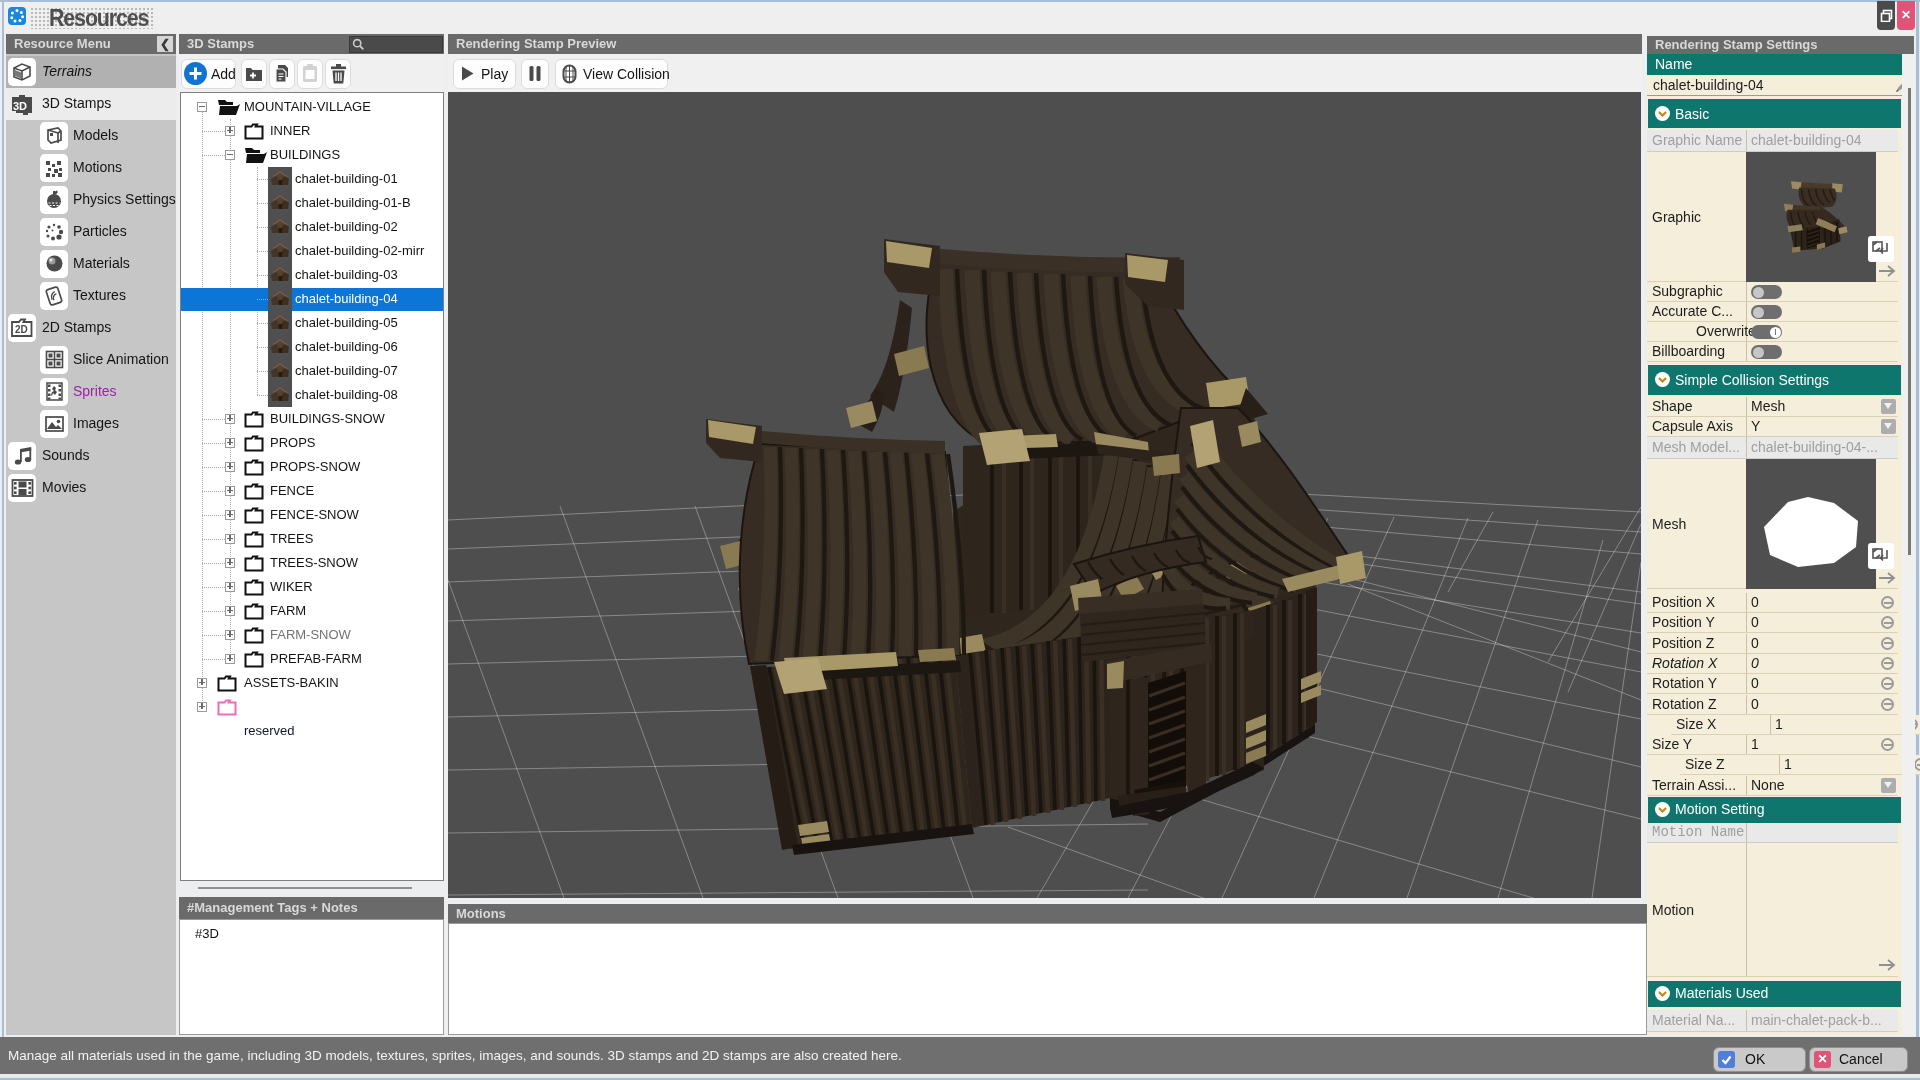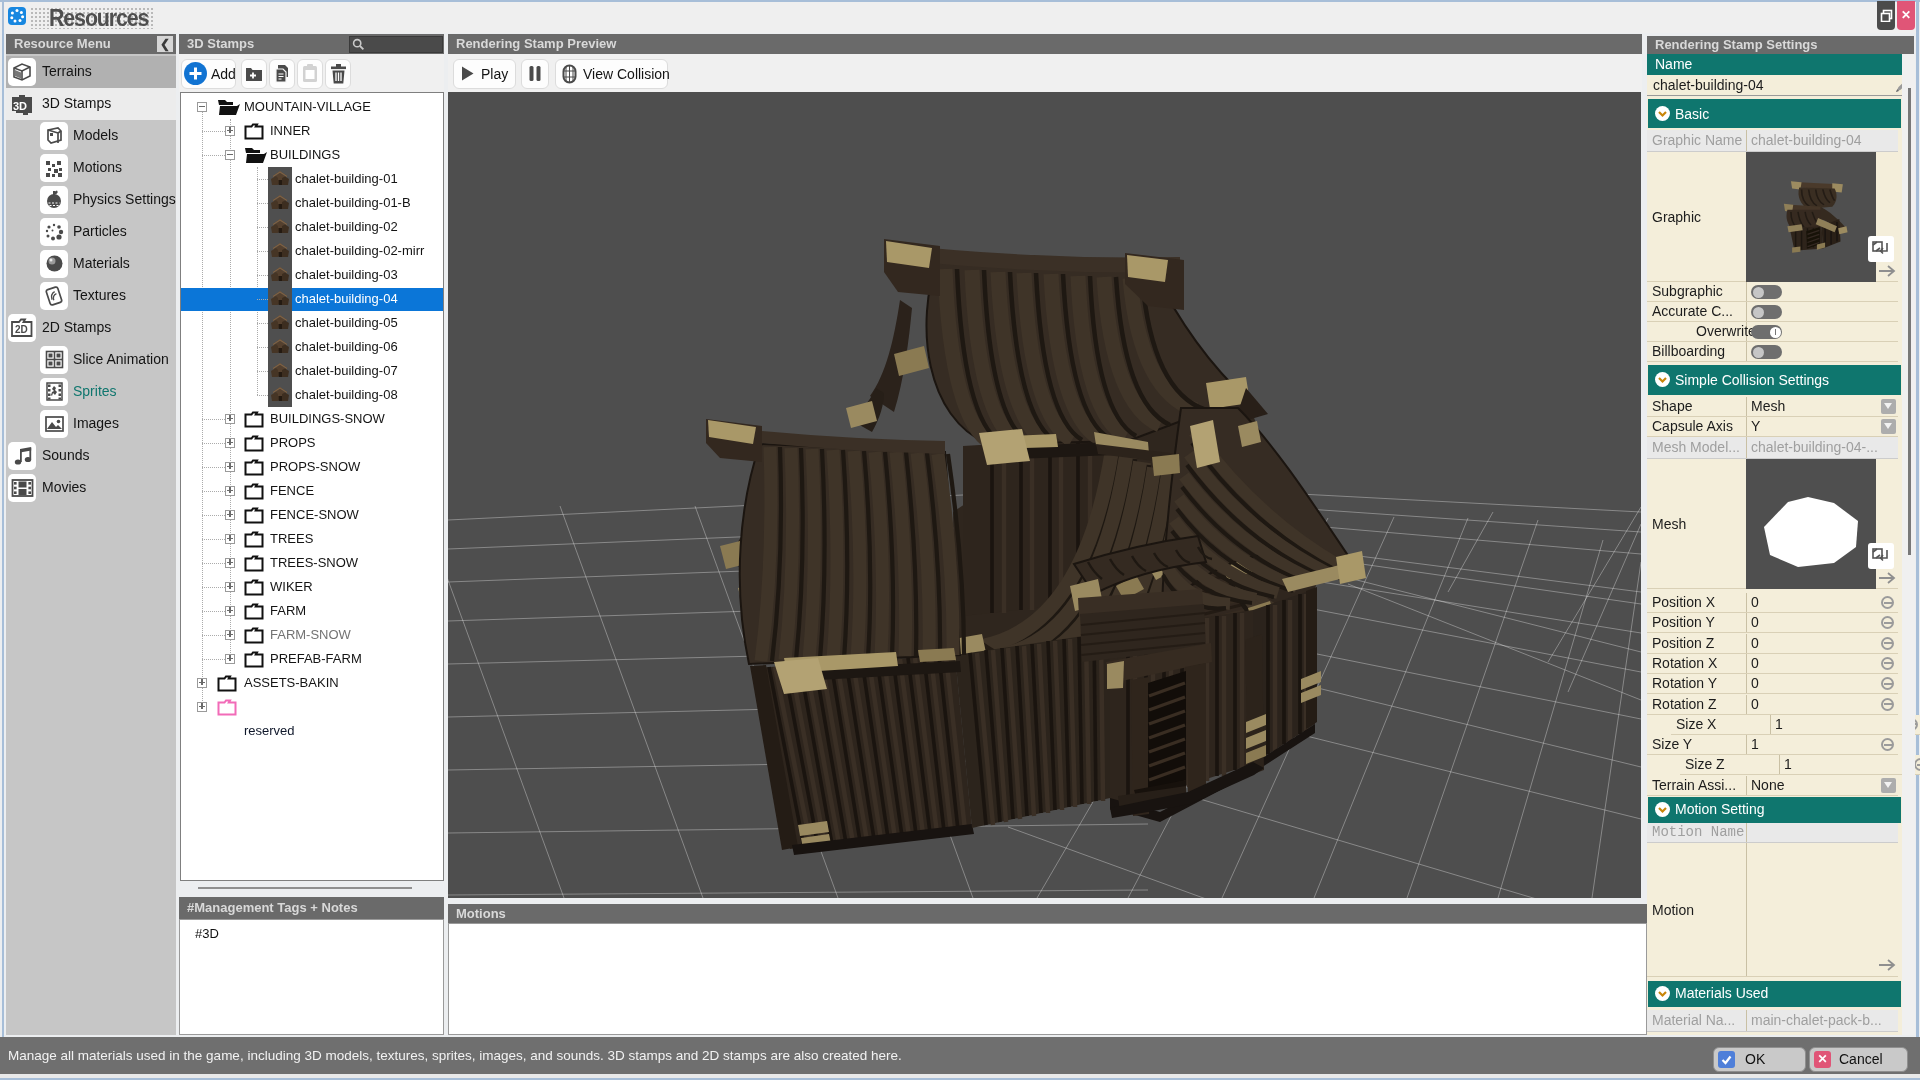--- a/index.html
+++ b/index.html
@@ -63,21 +63,21 @@
 
 <div class="ibox" style="left:8px;top:58px;width:28px;height:28px;"></div>
 <svg class="abs" style="left:11px;top:61px;" width="22" height="22" viewBox="0 0 22 22">
     <g fill="none" stroke="#4a4a4a" stroke-width="1.6">
       <path d="M3 7 L11 3 L19 6 L19 15 L11 19 L3 16 Z"></path>
       <path d="M3 7 L11 10 L19 6"></path>
       <path d="M11 10 L11 19"></path>
     </g>
     <path d="M4 9 L10 11.5 L10 17.5 L4 15 Z" fill="#4a4a4a" opacity="0.75"></path>
   </svg>
-<div class="abs" style="left:42px;top:63px;font-size:14px;color:#141414;">Terrains</div>
+<div class="abs" style="left:42px;top:63px;font-size:14px;color:#141414;font-style:italic;">Terrains</div>
 
 <svg class="abs" style="left:9px;top:91px;" width="27" height="27" viewBox="0 0 27 27">
     <path d="M3 6 h7 v-2 h6 v2 h7 v16 h-4 v2 h-5 v-2 h-7 v-2 h-4 Z" fill="#4a4a4a"></path>
     <text x="4" y="19" font-family="Liberation Sans" font-size="11" font-weight="bold" fill="#ffffff">3D</text>
   </svg>
 <div class="abs" style="left:42px;top:95px;font-size:14px;color:#141414;">3D Stamps</div>
 
 <div class="ibox" style="left:40px;top:122px;width:28px;height:28px;"></div>
 <svg class="abs" style="left:44px;top:125px;" width="21" height="21" viewBox="0 0 21 21">
     <g fill="none" stroke="#4a4a4a" stroke-width="1.7">
@@ -177,21 +177,21 @@
       <rect x="4" y="8" width="2.5" height="2.5"></rect>
       <rect x="4" y="12.5" width="2.5" height="2.5"></rect>
       <rect x="4" y="16.5" width="2.5" height="2"></rect>
       <rect x="14.5" y="3.5" width="2.5" height="2.5"></rect>
       <rect x="14.5" y="8" width="2.5" height="2.5"></rect>
       <rect x="14.5" y="12.5" width="2.5" height="2.5"></rect>
       <rect x="14.5" y="16.5" width="2.5" height="2"></rect>
       <path d="M10 5 l2 2 l-1 2 l2 2 l-2 3 l-2 -2 l-1 3 l-1 -1 l1 -3 l2 -1 l-2 -2 Z"></path>
     </g>
   </svg>
-<div class="abs" style="left:73px;top:383px;font-size:14px;color:#0f766e;">Sprites</div>
+<div class="abs" style="left:73px;top:383px;font-size:14px;color:#a21caf;">Sprites</div>
 
 <div class="ibox" style="left:40px;top:410px;width:28px;height:28px;"></div>
 <svg class="abs" style="left:44px;top:414px;" width="21" height="21" viewBox="0 0 21 21">
     <rect x="2" y="3" width="17" height="14" fill="none" stroke="#4a4a4a" stroke-width="1.7"></rect>
     <path d="M3 15 L8 8 L12 13 L14 11 L18 15 Z" fill="#4a4a4a"></path>
     <circle cx="14.5" cy="7.5" r="1.8" fill="#4a4a4a"></circle>
   </svg>
 <div class="abs" style="left:73px;top:415px;font-size:14px;color:#141414;">Images</div>
 
 <div class="ibox" style="left:8px;top:442px;width:28px;height:28px;"></div>
@@ -996,21 +996,21 @@
     <div class="lbl" style="top:1px;">Position Y</div>
     <div class="val" style="top:1px;">0</div>
     <div class="spin"></div>
   </div>
 <div class="crow" style="left:1647px;top:633.6px;width:251px;height:20px;">
     <div class="vdiv"></div>
     <div class="lbl" style="top:1px;text-align:right;">Position Z</div>
     <div class="val" style="top:1px;">0</div>
     <div class="spin"></div>
   </div>
-<div class="crow" style="left:1647px;top:653.9px;width:251px;height:20px;">
+<div class="crow" style="left:1647px;top:653.9px;width:251px;height:20px;font-style:italic;">
     <div class="vdiv"></div>
     <div class="lbl" style="top:1px;">Rotation X</div>
     <div class="val" style="top:1px;">0</div>
     <div class="spin"></div>
   </div>
 <div class="crow" style="left:1647px;top:674.2px;width:251px;height:20px;">
     <div class="vdiv"></div>
     <div class="lbl" style="top:1px;">Rotation Y</div>
     <div class="val" style="top:1px;">0</div>
     <div class="spin"></div>

